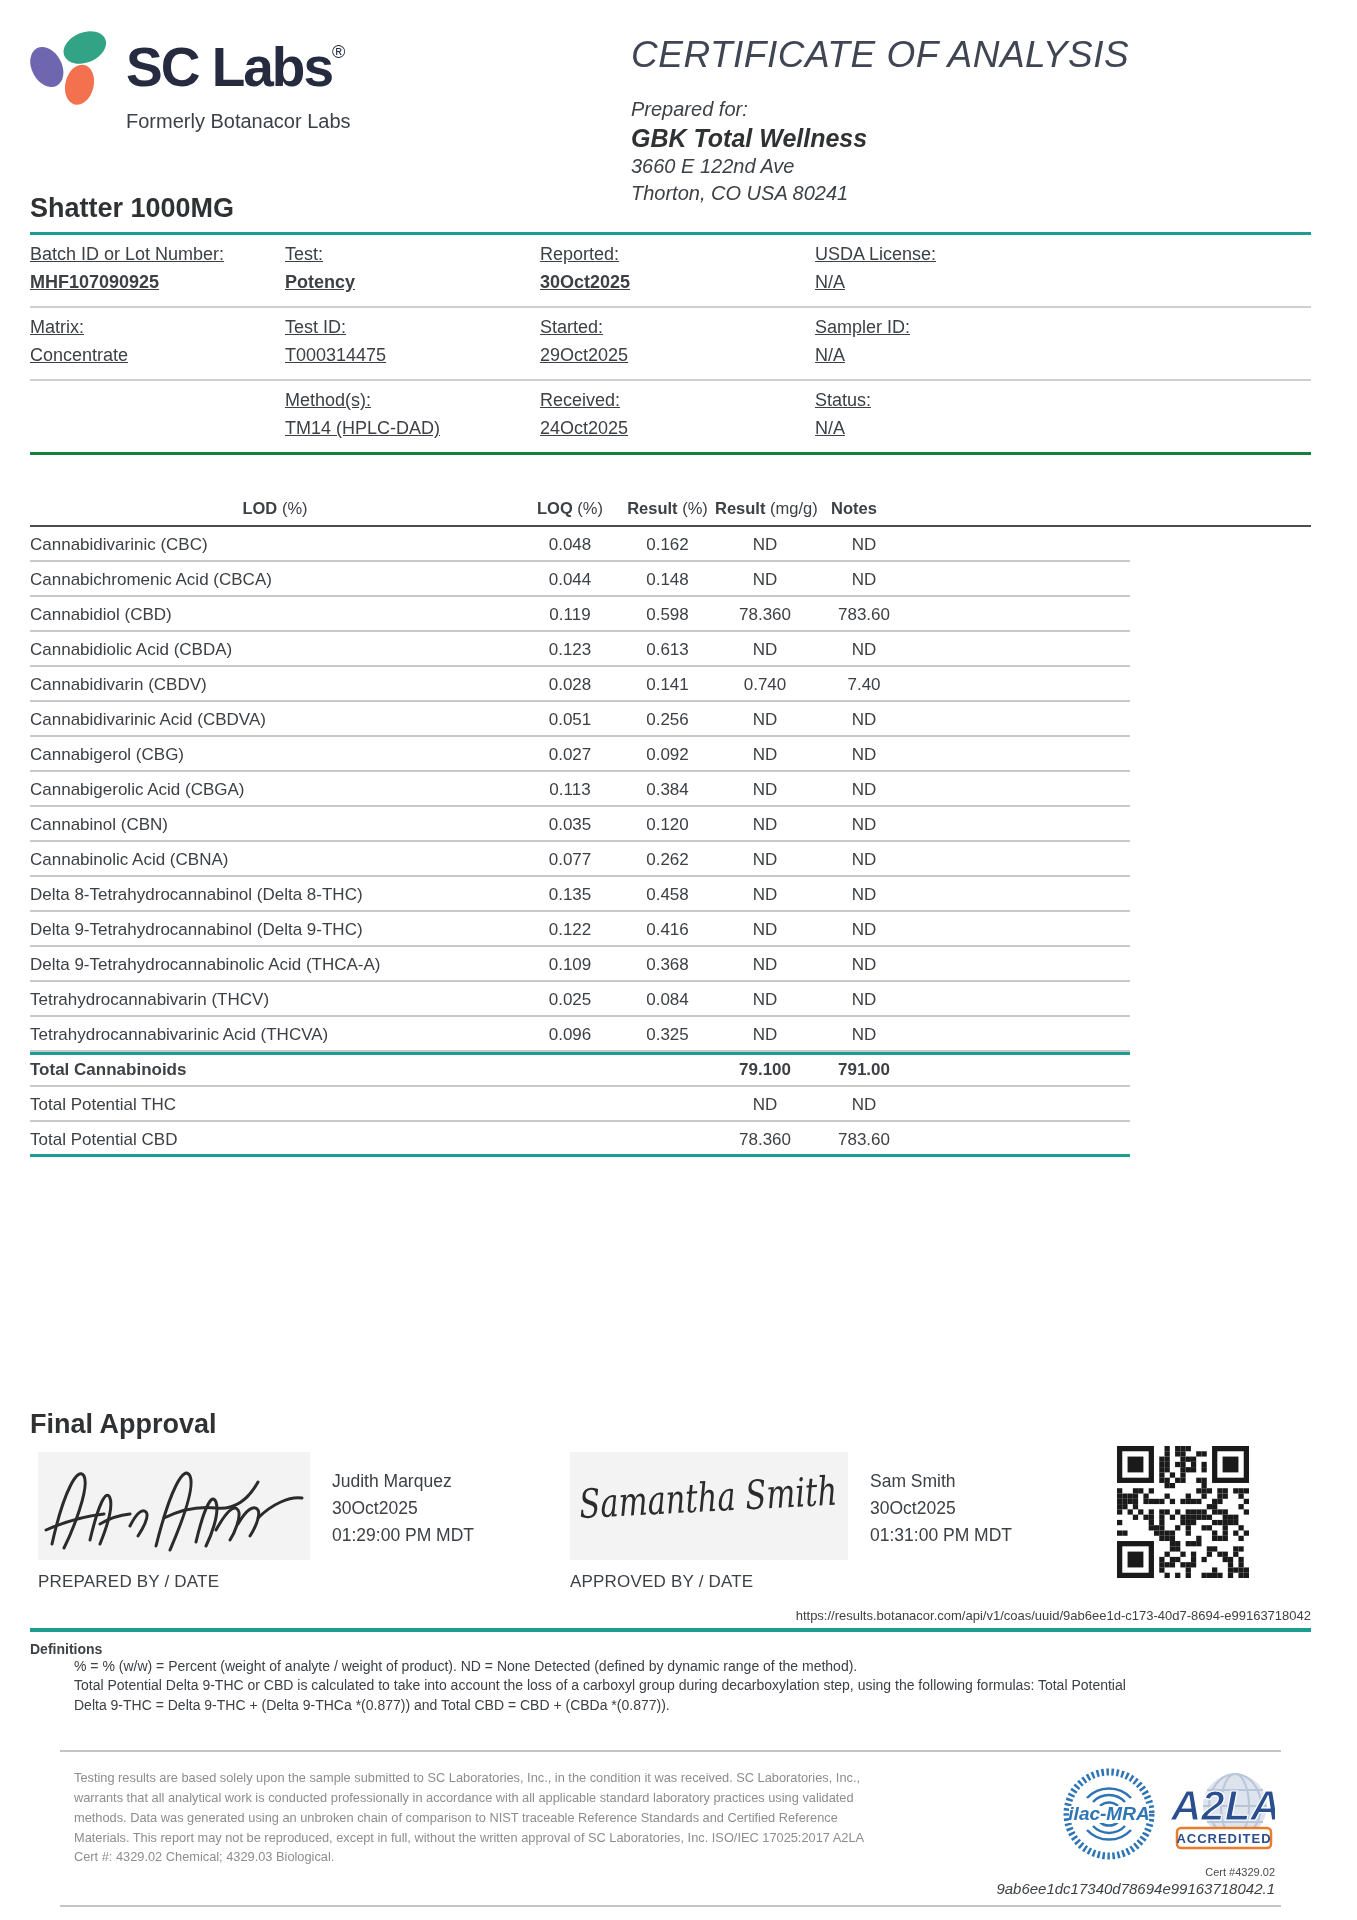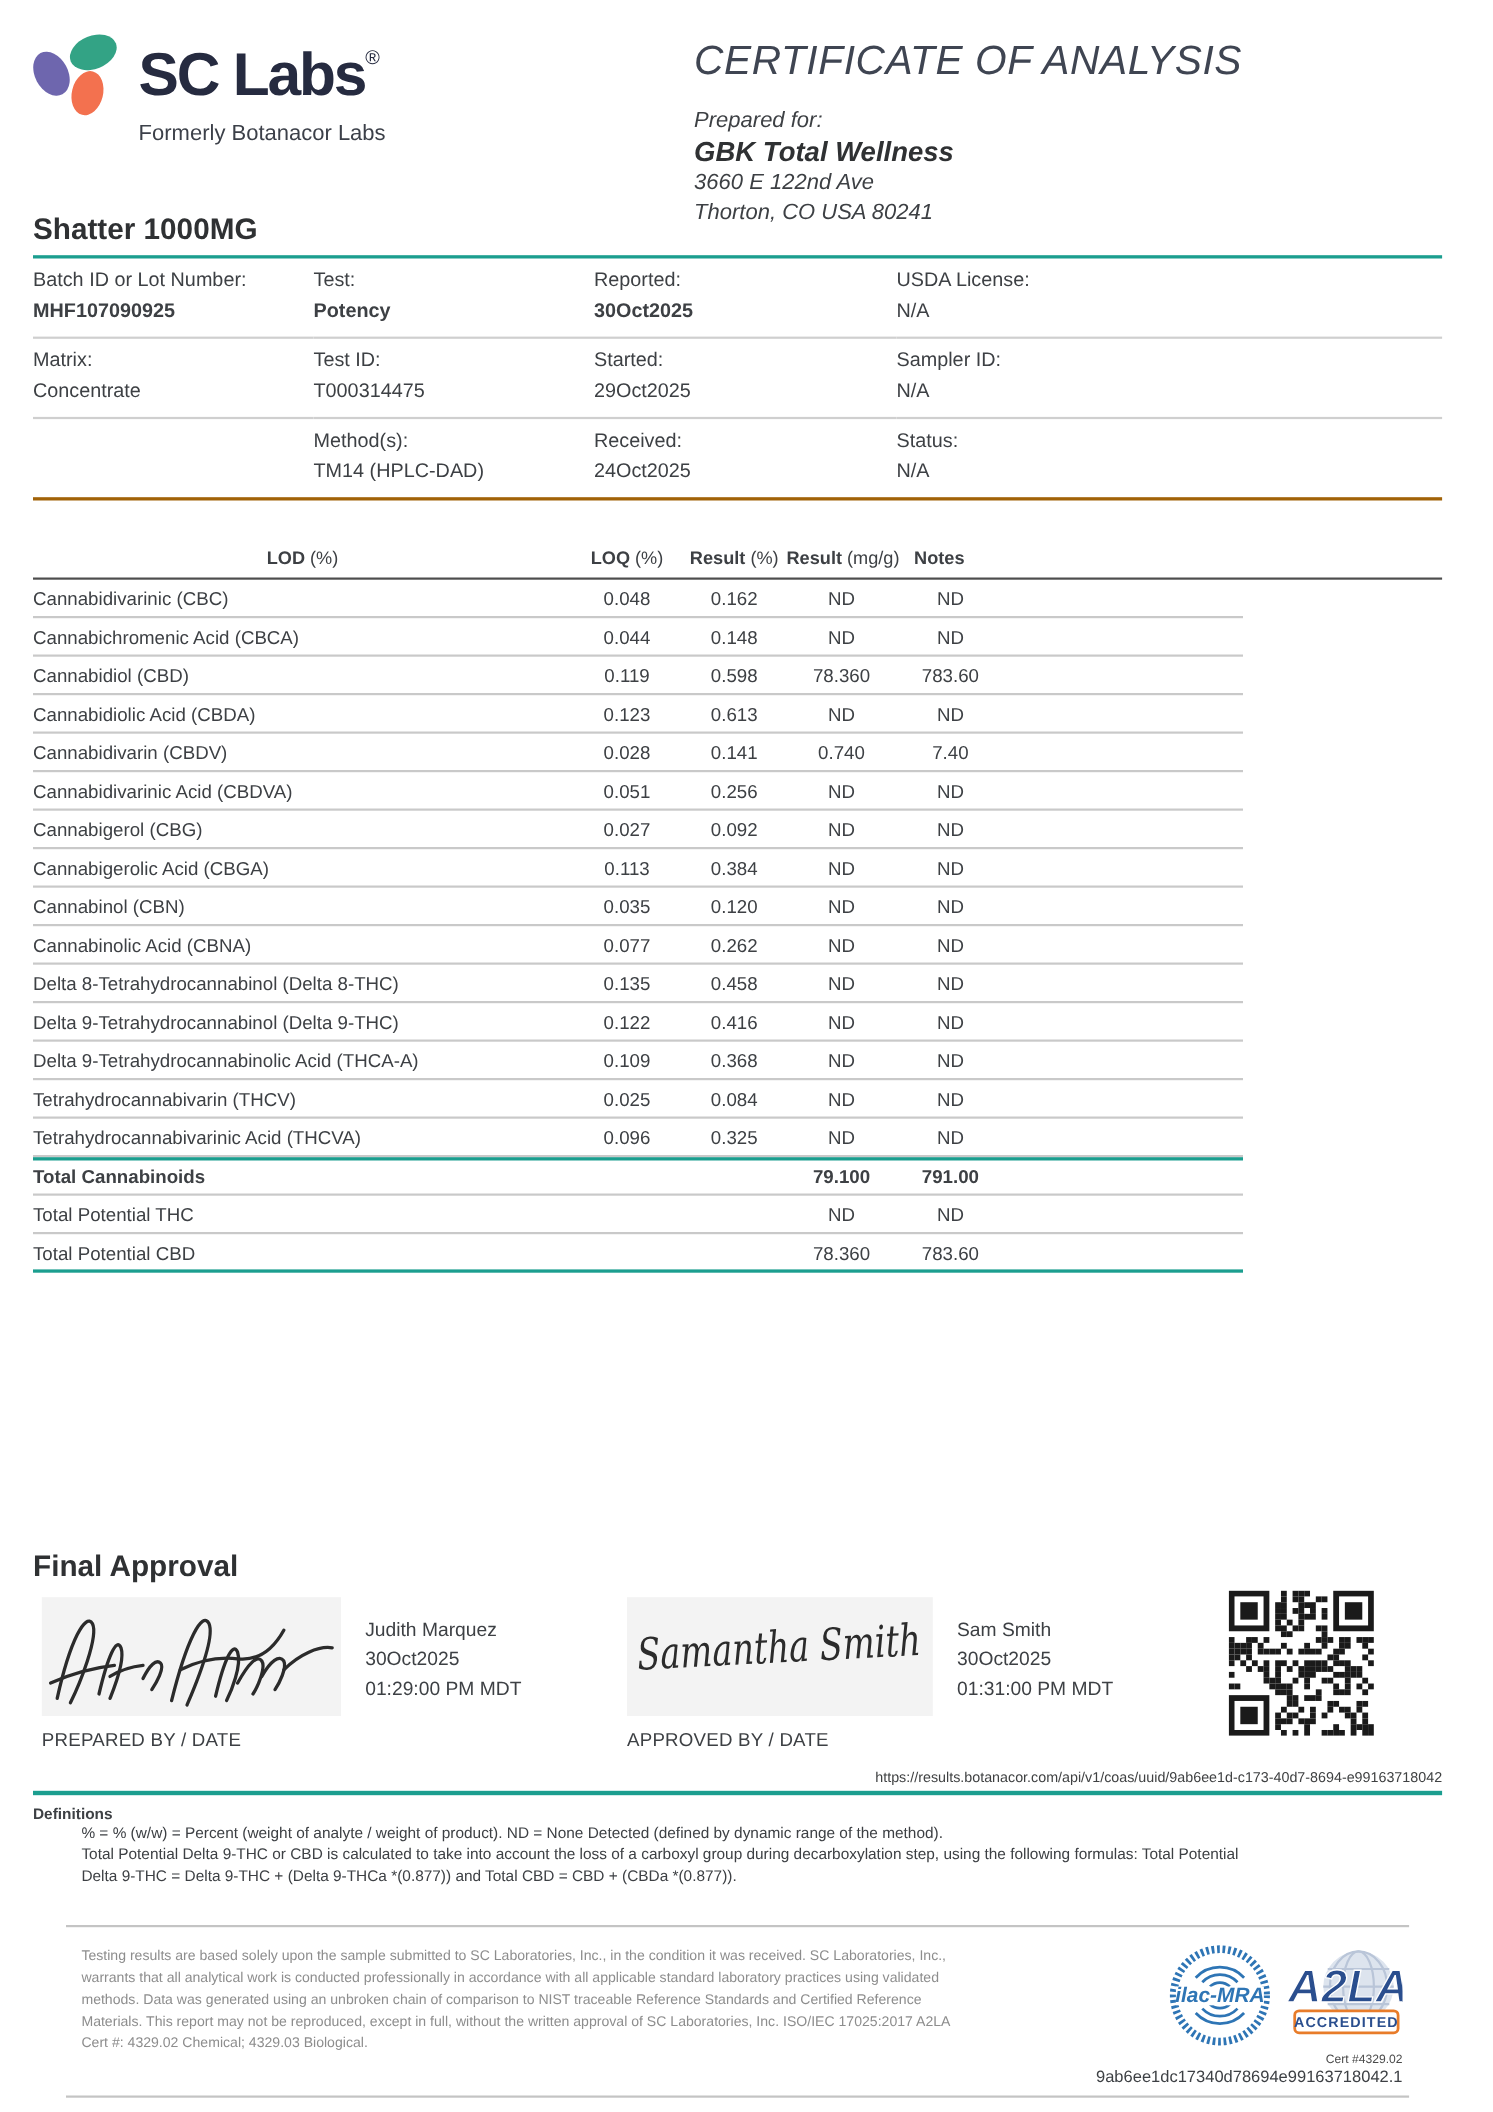--- a/index.html
+++ b/index.html
@@ -14,21 +14,21 @@
   .reg{font-size:18px;vertical-align:28px;font-weight:400;letter-spacing:0;}
   .tagline{font-size:20px;color:#3c4049;margin-left:96px;margin-top:2px;}
   .sample-name{margin-top:auto;font-size:27px;font-weight:700;color:#2f3133;padding-bottom:8px;}
   .cert-col{width:680px;font-style:italic;}
   .cert-title{font-size:37px;font-weight:300;color:#3f4552;letter-spacing:.5px;white-space:nowrap;margin:8px 0 0 0;}
   .prepared-label{font-size:20px;margin-top:22px;}
   .client{font-size:25px;font-weight:700;color:#2f3133;margin-top:3px;}
   .addr{font-size:20px;line-height:1.35;}
   
   .info-table{display:grid;grid-template-columns:255px 255px 275px 1fr;
-              border-top:3px solid #1b9e8f;border-bottom:3px solid #a16207;}
+              border-top:3px solid #1b9e8f;border-bottom:3px solid #15803d;text-decoration:underline;}
   .info-cell{padding:9px 8px 13px 0;}
   .info-sep{border-bottom:2px solid #cfcfcf;}
   .info-label{font-size:18px;min-height:21px;}
   .info-value{font-size:18px;margin-top:7px;min-height:21px;}
   .bold{font-weight:700;}
   
   .cann{margin-top:44px;}
   .cann-head{display:grid;grid-template-columns:490px 100px 95px 100px 98px 1fr;
              align-items:end;border-bottom:2px solid #4d4d4d;padding-bottom:7px;}
   .cann-title{font-size:27px;font-weight:700;color:#2f3133;line-height:1;}
@@ -64,21 +64,21 @@
   .defs{margin-top:9px;}
   .def-title{font-size:14px;font-weight:700;}
   .def-line{font-size:14px;line-height:1.42;margin-left:44px;}
   
   .disc{margin:34px 30px 0 30px;border-top:2px solid #c4c4c4;border-bottom:2px solid #c4c4c4;
         padding:16px 2px 8px 14px;display:flex;}
   .disc-text{width:790px;font-size:12.8px;color:#8d8d8d;line-height:1.55;}
   .disc-right{margin-left:auto;display:flex;flex-direction:column;align-items:flex-end;padding-right:4px;}
   .logo-badges{display:flex;align-items:center;gap:8px;}
   .cert-line{font-size:11px;color:#4a4a4a;margin-top:6px;text-align:right;width:100%;}
-  .doc-id{font-size:15px;color:#3d4044;margin-top:2px;}
+  .doc-id{font-size:15px;color:#3d4044;margin-top:2px;font-style:italic;}
 </style>
 </head>
 <body>
 
 <div class="page">
 
   <div class="header">
     <div class="brand-col">
       <div class="logo-row">
         <svg width="84" height="82" viewBox="0 0 95 88">

